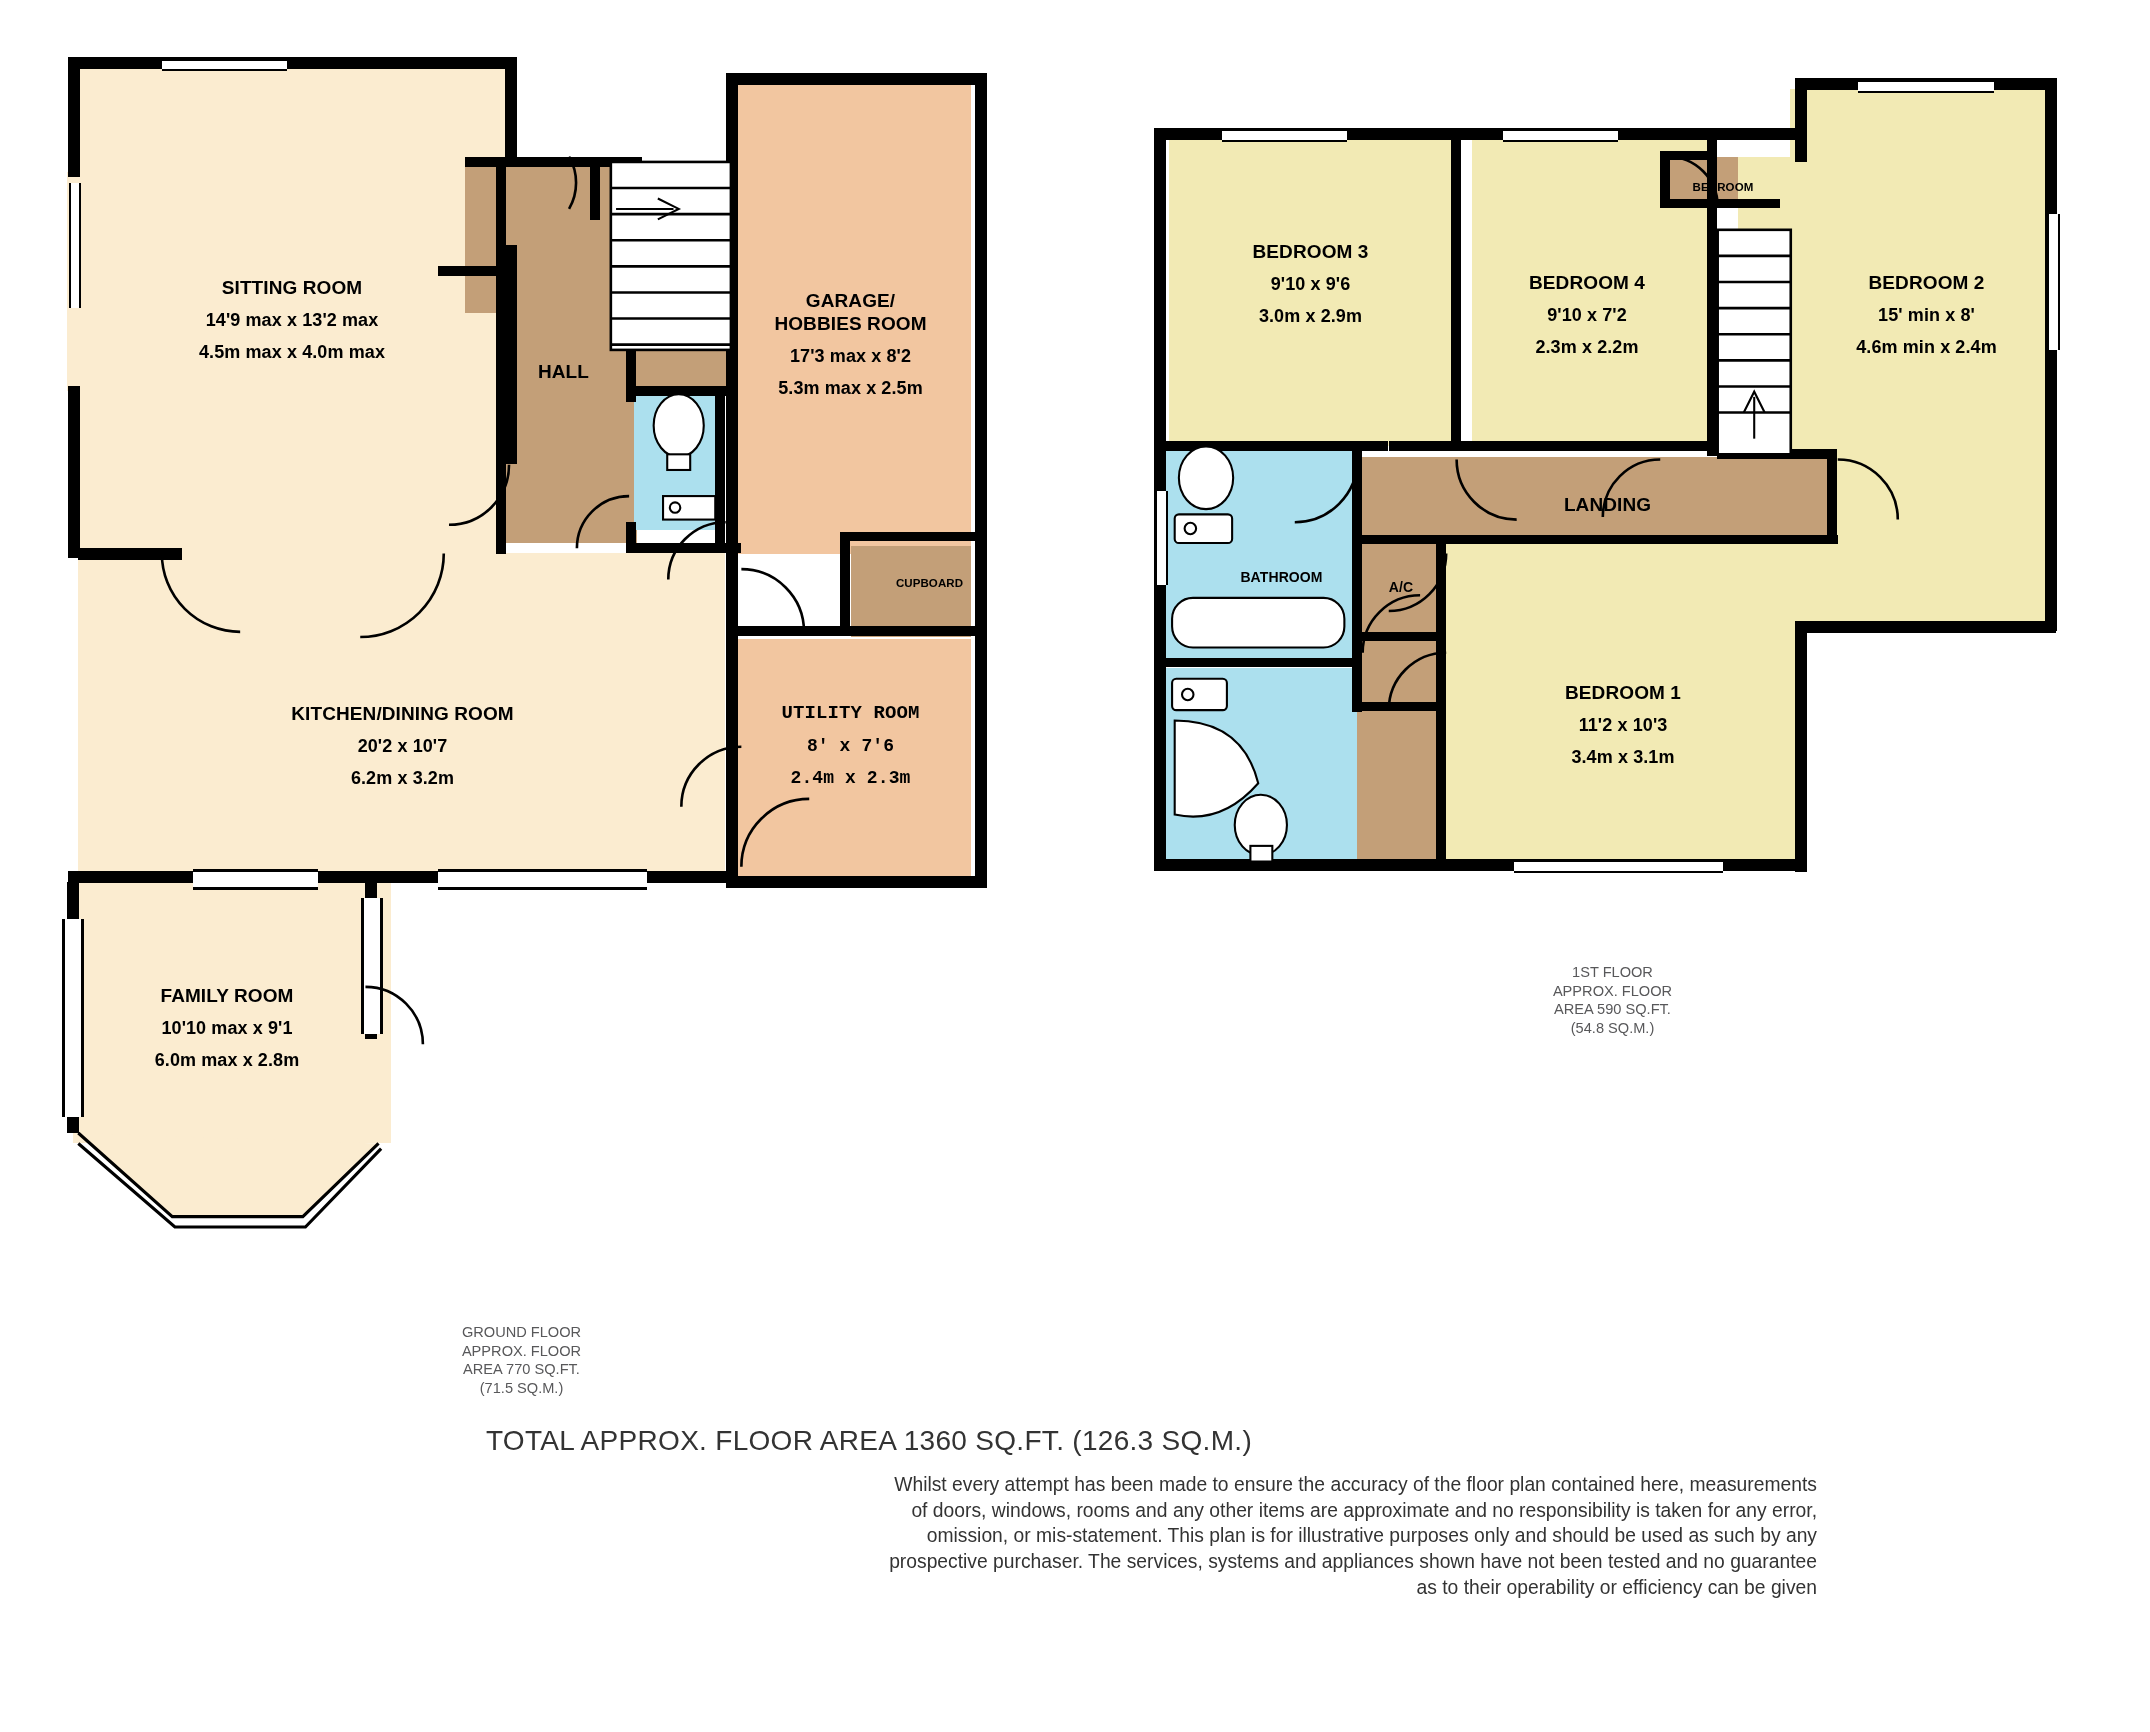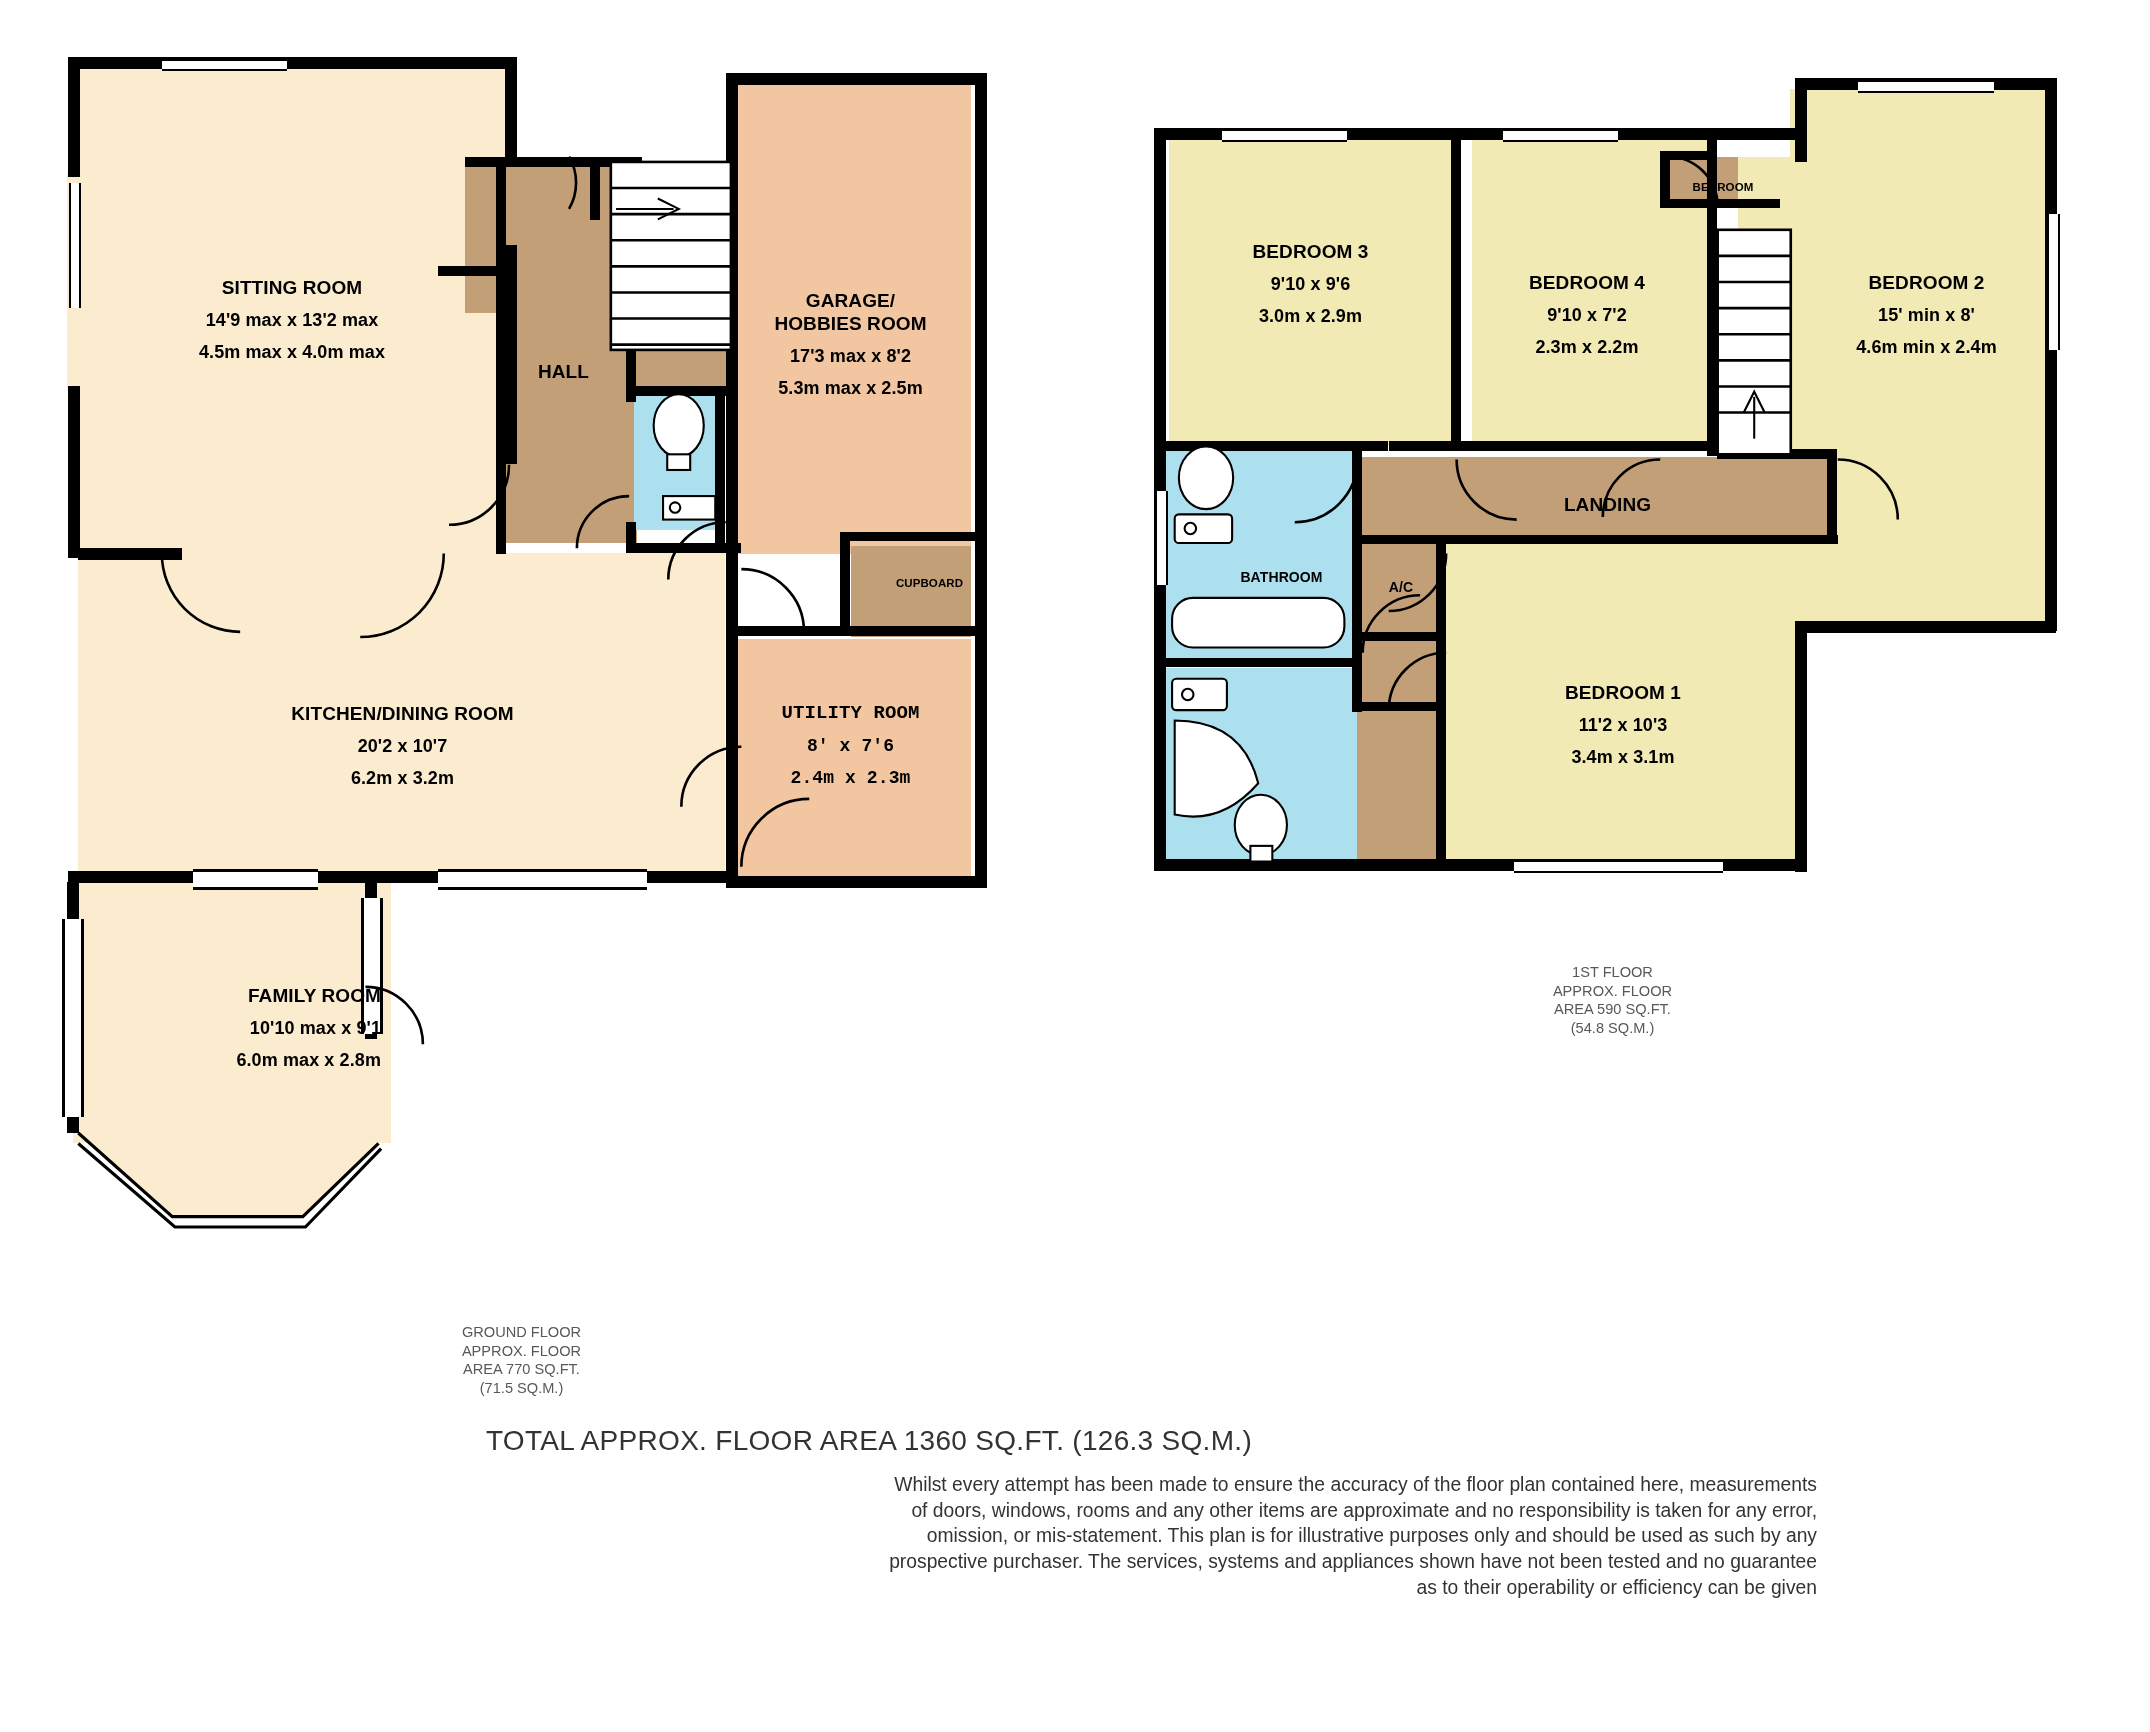--- a/index.html
+++ b/index.html
@@ -186,21 +186,21 @@
       <span class="dim">20'2 x 10'7</span>
       <span class="dim">6.2m x 3.2m</span>
     </div>
 
     <div class="label" style="left:728px; top:692px; width:245px;font-family:Liberation Mono, monospace;">
       <span class="rn">UTILITY ROOM</span>
       <span class="dim">8' x 7'6</span>
       <span class="dim">2.4m x 2.3m</span>
     </div>
 
-    <div class="label" style="left:73px; top:974px; width:308px;text-align:right;">
+    <div class="label" style="left:73px; top:974px; width:308px;">
       <span class="rn">FAMILY ROOM</span>
       <span class="dim">10'10 max x 9'1</span>
       <span class="dim">6.0m max x 2.8m</span>
     </div>
 
     <div class="areanote" style="left:412px; top:1323px; width:219px;">GROUND FLOOR
 APPROX. FLOOR
 AREA 770 SQ.FT.
 (71.5 SQ.M.)</div>
   </div>

